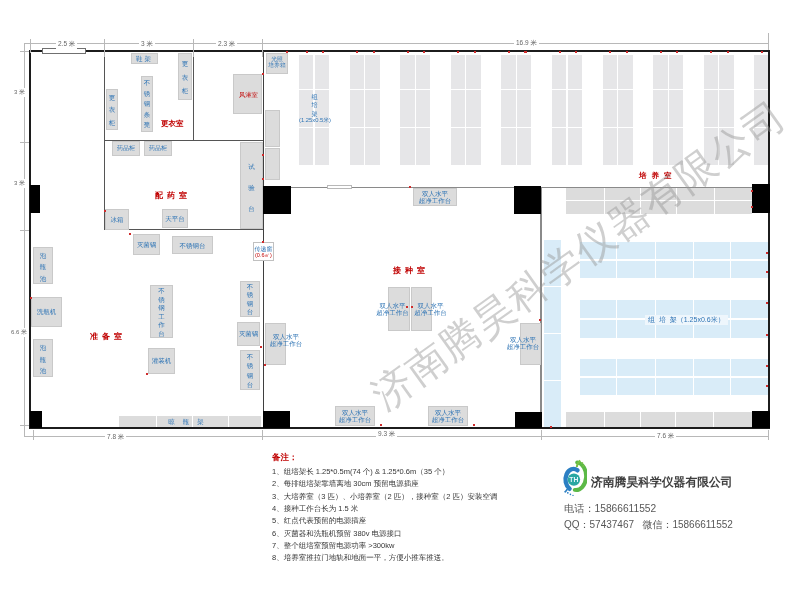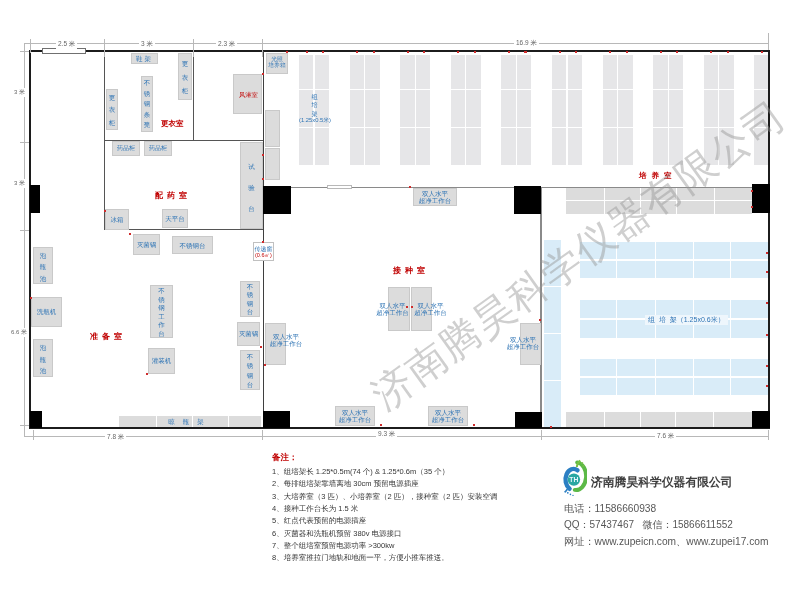--- a/index.html
+++ b/index.html
@@ -365,21 +365,20 @@
   <path d="M15.8 8 C16.1 5 17.3 3 19.3 1.6" fill="none" stroke="#7ac143" stroke-width="2"></path>
   <path d="M20.5 4.8 L22 3.4 M21.5 7.6 L23.2 6.2" stroke="#7ac143" stroke-width="1.3"></path>
   <path d="M6.3 30 C5.8 31.4 4.9 32.4 3.6 33.2" fill="none" stroke="#2b7fc3" stroke-width="1.8"></path>
   <circle cx="6.8" cy="33.8" r="0.9" fill="#2b7fc3"></circle>
   <circle cx="9.4" cy="35.4" r="0.8" fill="#2b7fc3"></circle>
   <circle cx="12" cy="36.4" r="0.7" fill="#2b7fc3"></circle>
 </svg>
 
 <div class="abs" style="left:591px;top:474.5px;color:#3f3f3f;font-size:11.8px;font-weight:bold;letter-spacing:0;white-space:nowrap;">济南腾昊科学仪器有限公司</div>
 
-<div class="abs" style="left:564px;top:502px;color:#575757;font-size:10.2px;white-space:nowrap;">电话：11586660938</div>
+<div class="abs" style="left:564px;top:502px;color:#575757;font-size:10.2px;white-space:nowrap;">电话：15866611552</div>
 
 <div class="abs" style="left:564px;top:518px;color:#575757;font-size:10px;white-space:nowrap;">QQ：57437467&nbsp;&nbsp;&nbsp;微信：15866611552</div>
 
-<div class="abs" style="left:564px;top:534.5px;color:#575757;font-size:10.2px;white-space:nowrap;">网址：www.zupeicn.com、www.zupei17.com</div>
 
 <div class="abs" id="watermark" style="left:365px;top:383px;transform:rotate(-35.6deg);transform-origin:0 0;font-size:40px;line-height:1;color:rgba(150,150,150,0.46);white-space:nowrap;letter-spacing:1.4px;">济南腾昊科学仪器有限公司</div>
 
 </div>
 
 </body></html>

